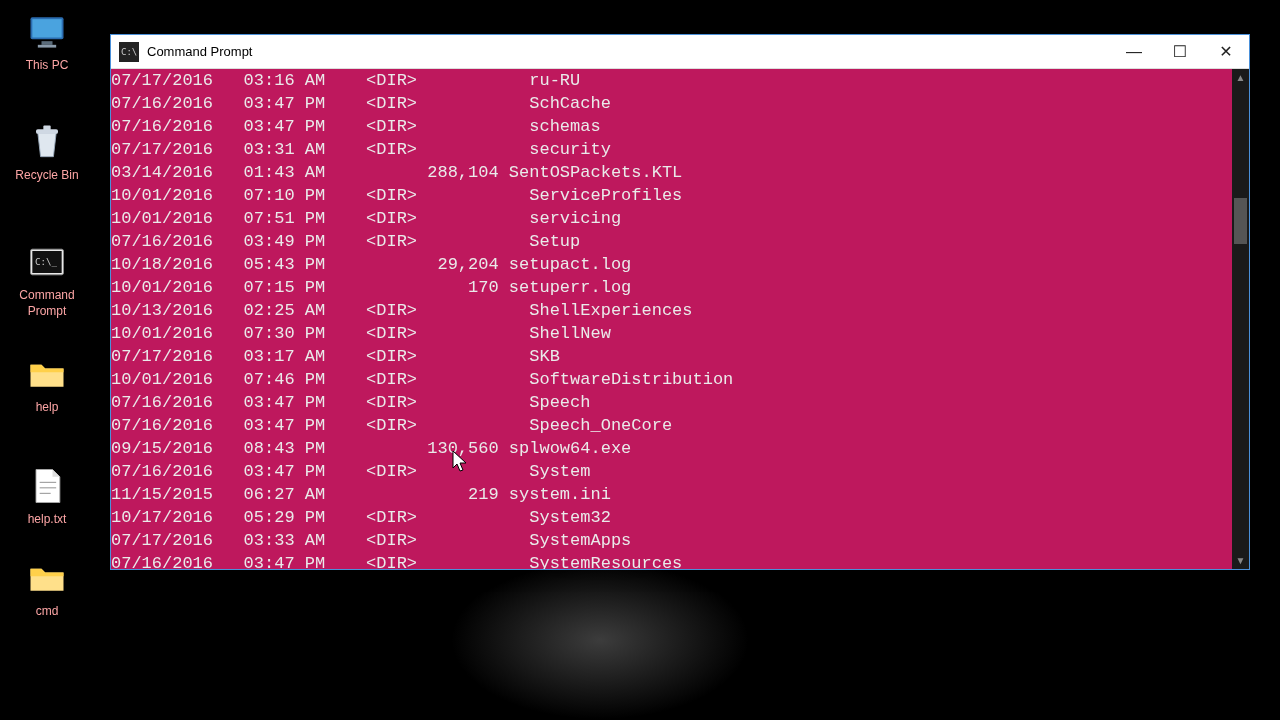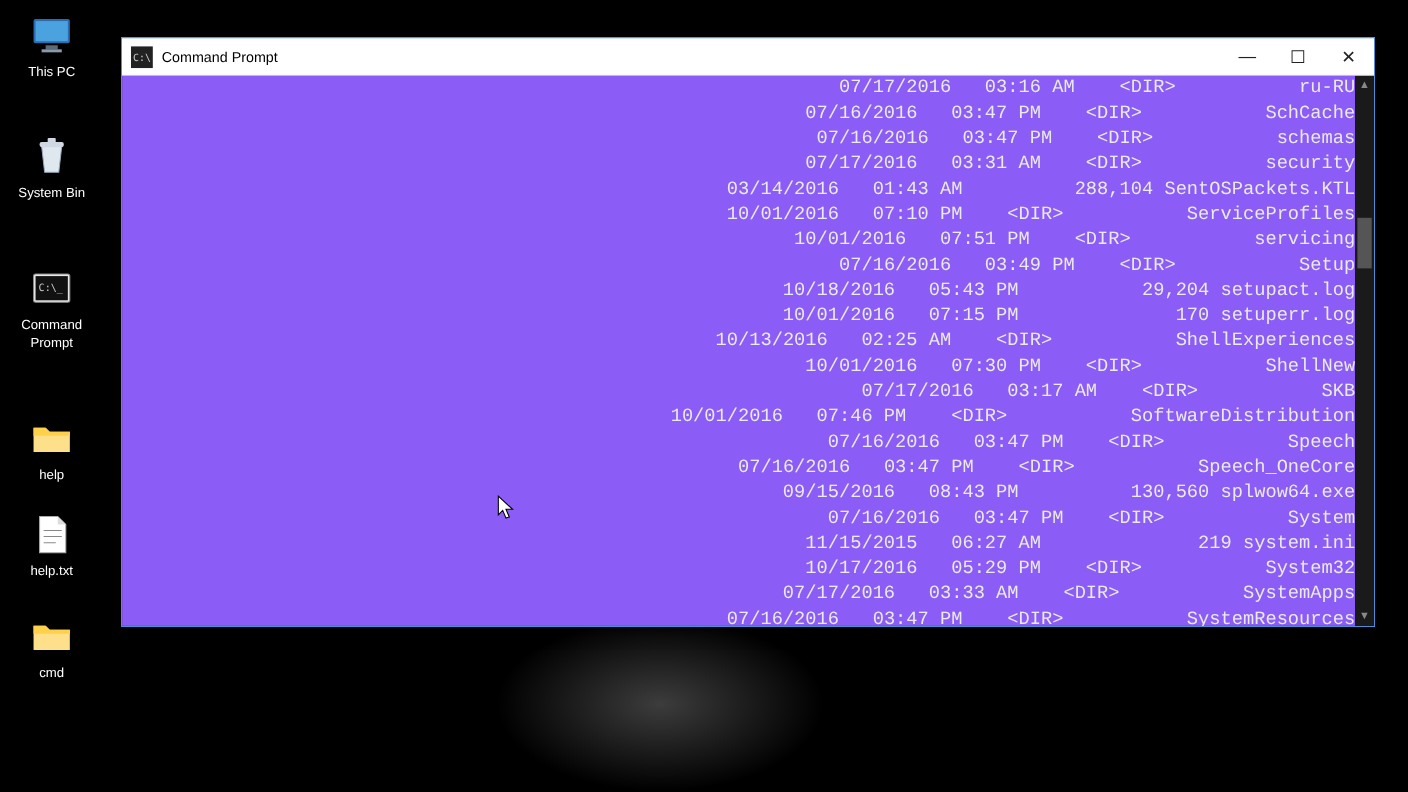--- a/index.html
+++ b/index.html
@@ -9,21 +9,21 @@
     background: #000;
     font-family: "Segoe UI", Tahoma, sans-serif;
     overflow: hidden;
     position: relative;
   }
   
   .desktop-icon {
     position: absolute;
     width: 90px;
     text-align: center;
-    color: #ffffff;
+    color: #fca5a5;
     font-size: 12px;
     cursor: pointer;
     left: 2px;
   }
   .desktop-icon .ico {
     width: 44px;
     height: 44px;
     margin: 0 auto 4px;
     display: flex;
     align-items: flex-end;
@@ -75,29 +75,28 @@
   }
 
   .terminal-wrapper {
     flex: 1;
     display: flex;
     background: #000;
     min-height: 0;
   }
   .terminal {
     flex: 1;
-    background: #8b5cf6;
+    background: #be185d;
     color: #eaeaea;
     font-family: "Consolas", "Courier New", monospace;
     font-size: 17px;
     line-height: 23px;
     padding: 0;
     white-space: pre;
     overflow: hidden;
-    text-align: right;
   }
   .terminal .row { display: block; }
 
   .scrollbar {
     width: 17px;
     background: #1a1a1a;
     display: flex;
     flex-direction: column;
     justify-content: space-between;
   }
@@ -159,35 +158,35 @@
 </div>
 
 <div class="desktop-icon" style="top:120px">
   <div class="ico ico-bin">
     <svg viewBox="0 0 48 48">
         <path d="M14 14 L34 14 L31 40 L17 40 Z" fill="#dfe7ef" stroke="#9ab" stroke-width="1"></path>
         <rect x="12" y="10" width="24" height="5" rx="2" fill="#cfd8e3"></rect>
         <rect x="20" y="6" width="8" height="5" rx="1" fill="#cfd8e3"></rect>
       </svg>
   </div>
-  <div class="label">System Bin</div>
+  <div class="label">Recycle Bin</div>
 </div>
 
 <div class="desktop-icon" style="top:240px">
   <div class="ico ico-cmd">
     <svg viewBox="0 0 48 48">
         <rect x="6" y="10" width="36" height="28" rx="2" fill="#e8e8e8" stroke="#888"></rect>
         <rect x="8" y="12" width="32" height="24" fill="#111"></rect>
         <text x="11" y="27" font-family="monospace" font-size="10" fill="#ccc">C:\_</text>
       </svg>
   </div>
   <div class="label">Command Prompt</div>
 </div>
 
-<div class="desktop-icon" style="top:376px">
+<div class="desktop-icon" style="top:352px">
   <div class="ico ico-folder">
     <svg viewBox="0 0 48 48">
         <path d="M6 14 L18 14 L22 18 L42 18 L42 38 L6 38 Z" fill="#ffe08a"></path>
         <path d="M6 14 L18 14 L22 18 L42 18 L42 22 L6 22 Z" fill="#ffd04a"></path>
       </svg>
   </div>
   <div class="label">help</div>
 </div>
 
 <div class="desktop-icon" style="top:464px">

